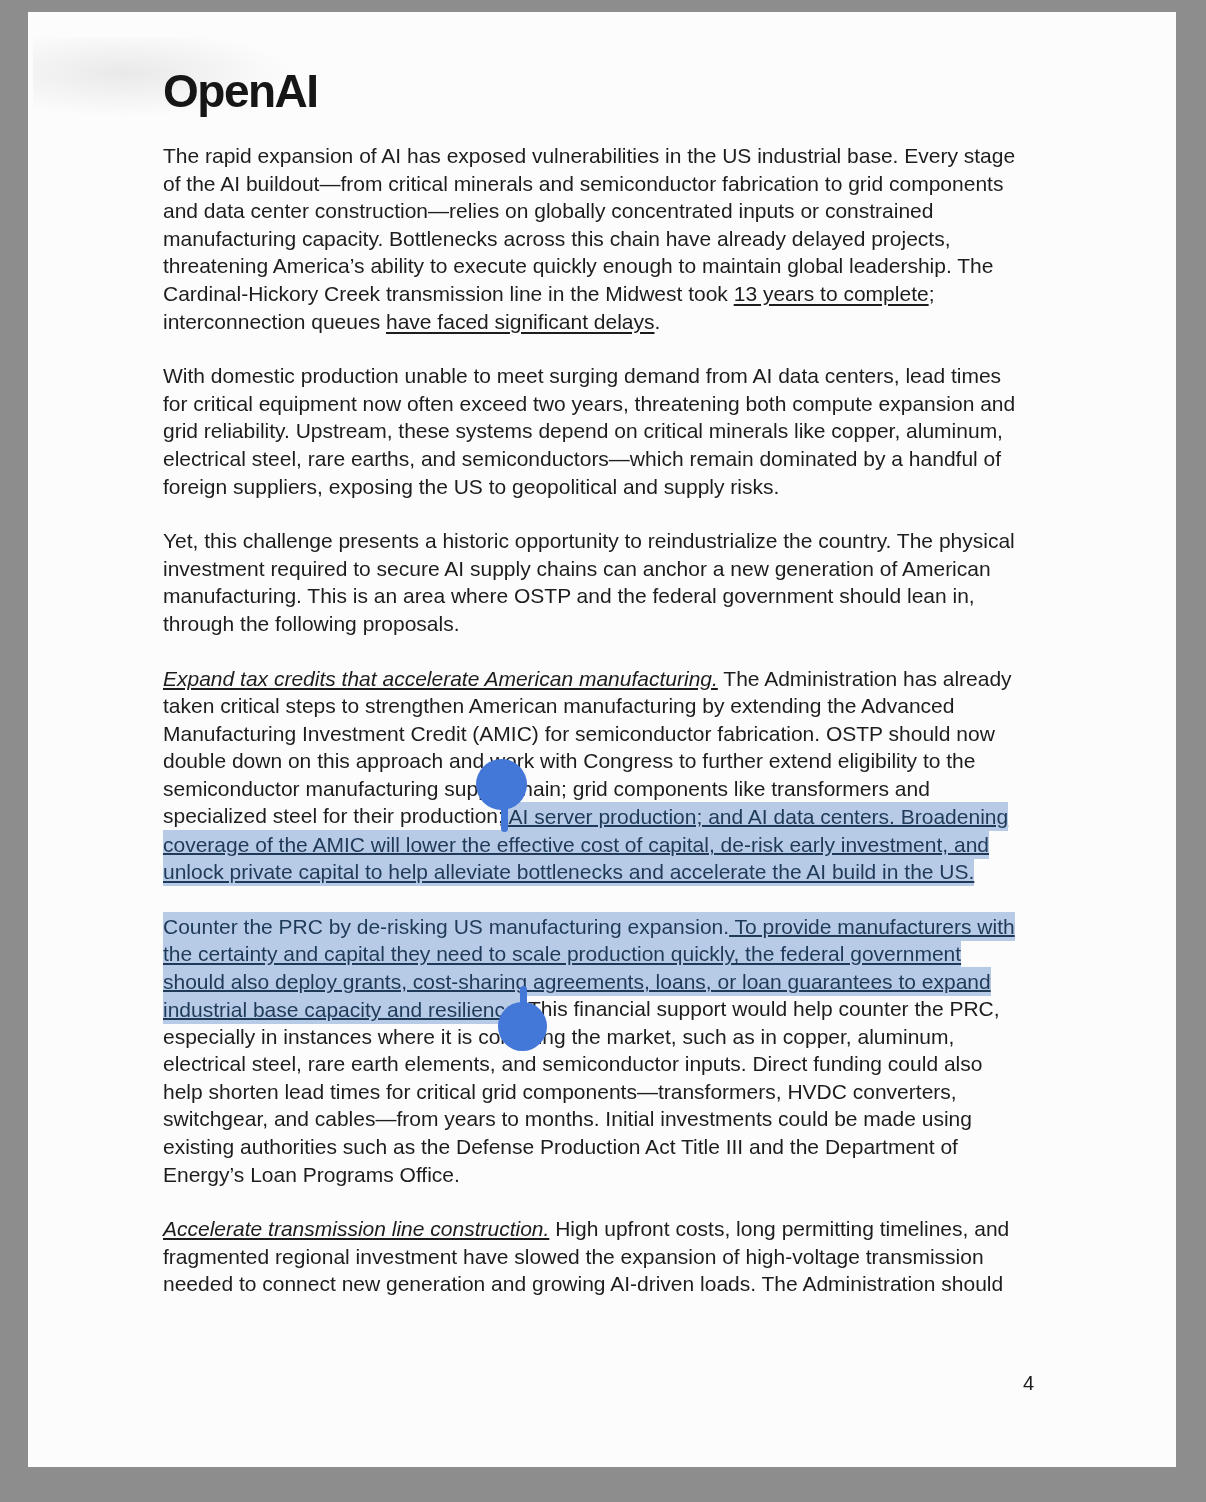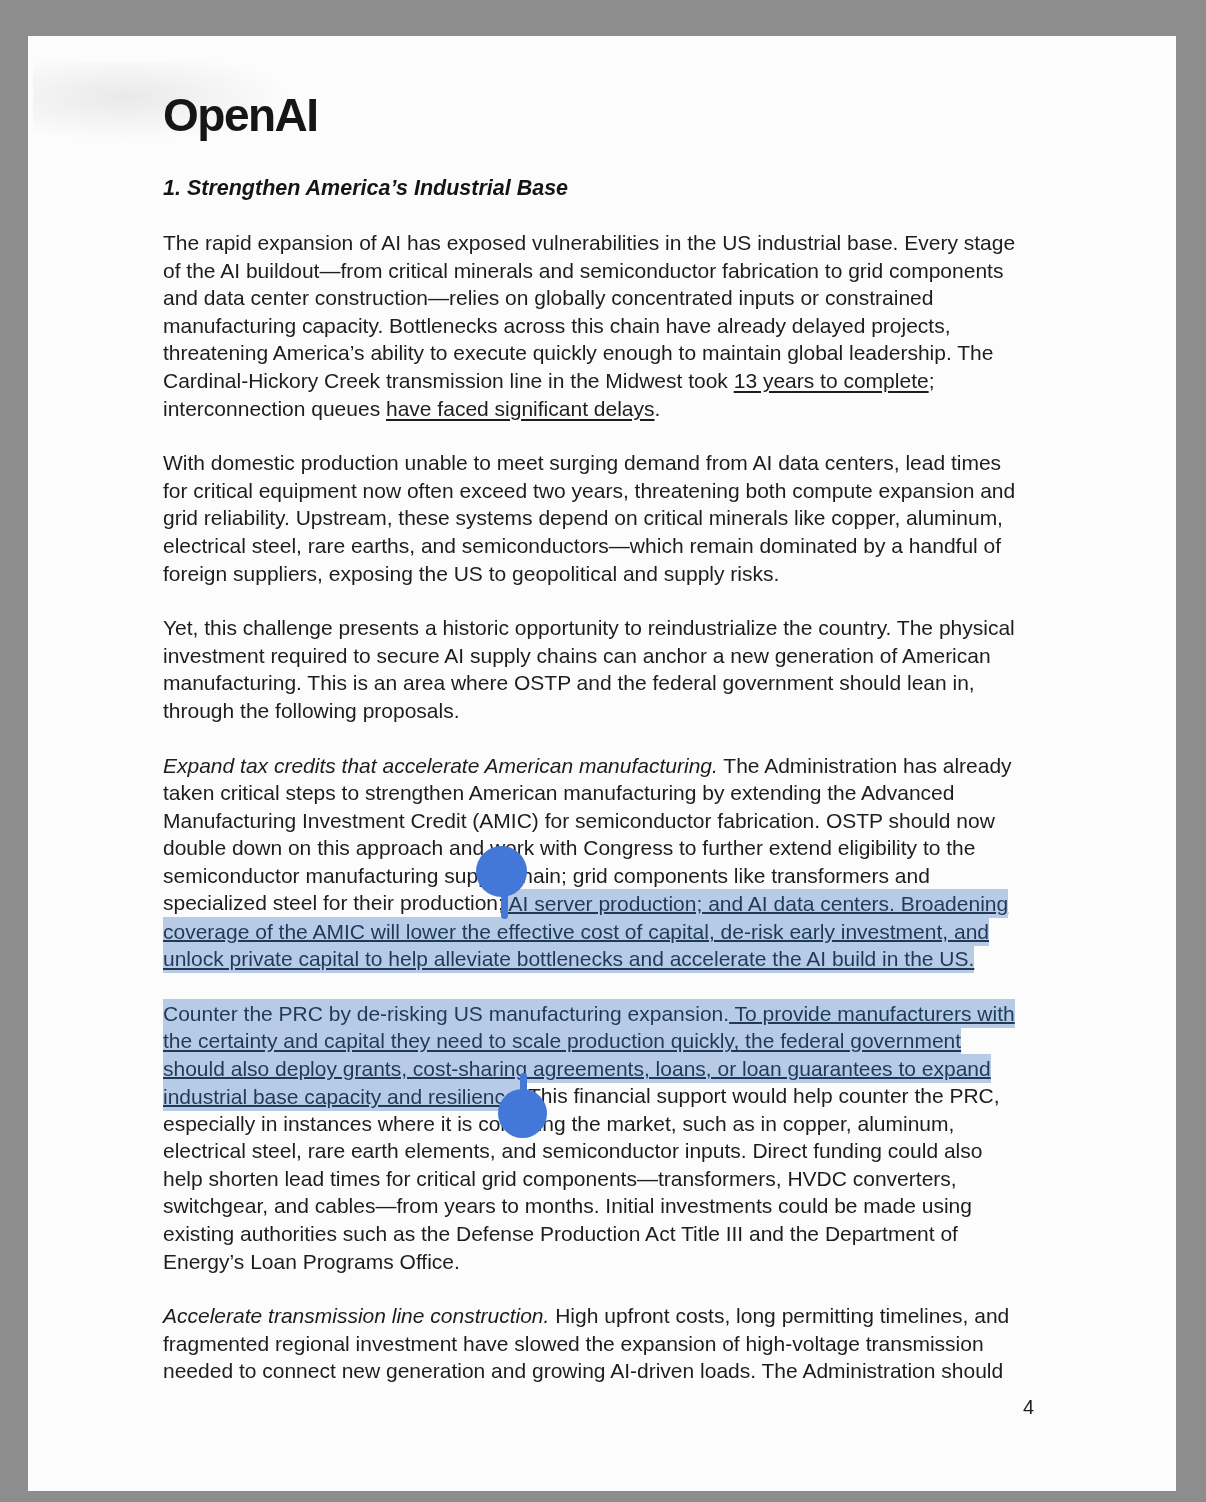--- a/index.html
+++ b/index.html
@@ -4,21 +4,21 @@
 <style>
   html,body { margin:0; padding:0; }
   body {
     width:1206px; height:1502px;
     background:#8d8d8d;
     position:relative;
     font-family:"Liberation Sans","DejaVu Sans",sans-serif;
     overflow:hidden;
   }
   .page {
-    position:absolute; left:28px; top:36px;
+    position:absolute; left:28px; top:12px;
     width:1148px; height:1455px;
     background:#fcfcfc;
   }
   .smudge {
     position:absolute; left:5px; top:25px; width:260px; height:80px;
     background:radial-gradient(ellipse at 35% 45%, rgba(210,210,210,.45), rgba(210,210,210,0) 70%);
     pointer-events:none;
   }
   .content {
     position:absolute; left:135px; top:55px; width:880px;
@@ -32,21 +32,21 @@
     font-size:21.5px; font-weight:bold; font-style:italic;
     color:#151515; line-height:27px;
   }
   .body-par {
     margin:27px 16px 0 0;
     font-size:21px; line-height:27.6px;
     color:#1d1d1d;
     text-align:left;
   }
   .seg-normal {}
-  .seg-italic { font-style:italic; }
+  .seg-italic { font-style:italic;text-decoration:underline; }
   .seg-link { text-decoration:underline; text-underline-offset:3px; }
   .seg-highlight {
     background:var(--hl-bg); color:var(--hl-fg);
     padding:2.5px 0 3.5px;
     text-decoration:underline;
   }
   .seg-italic-highlight {
     background:var(--hl-bg); color:var(--hl-fg);
     padding:2.5px 0 3.5px;
   }
@@ -69,21 +69,20 @@
     font-size:20px; color:#1d1d1d;
   }
 </style>
 </head>
 <body>
 
 <div class="page">
   <div class="smudge"></div>
   <div class="content">
     <div class="logo">OpenAI</div>
-    <div class="heading">1. Strengthen America’s Industrial Base</div>
     <div>
         <p class="body-par"><span class="seg-normal">The rapid expansion of AI has exposed vulnerabilities in the US industrial base. Every stage of the AI buildout—from critical minerals and semiconductor fabrication to grid components and data center construction—relies on globally concentrated inputs or constrained manufacturing capacity. Bottlenecks across this chain have already delayed projects, threatening America’s ability to execute quickly enough to maintain global leadership. The Cardinal-Hickory Creek transmission line in the Midwest took </span><span class="seg-link">13 years to complete</span><span class="seg-normal">; interconnection queues </span><span class="seg-link">have faced significant delays</span><span class="seg-normal">.</span></p>
         <p class="body-par"><span class="seg-normal">With domestic production unable to meet surging demand from AI data centers, lead times for critical equipment now often exceed two years, threatening both compute expansion and grid reliability. Upstream, these systems depend on critical minerals like copper, aluminum, electrical steel, rare earths, and semiconductors—which remain dominated by a handful of foreign suppliers, exposing the US to geopolitical and supply risks.</span></p>
         <p class="body-par"><span class="seg-normal">Yet, this challenge presents a historic opportunity to reindustrialize the country. The physical investment required to secure AI supply chains can anchor a new generation of American manufacturing. This is an area where OSTP and the federal government should lean in, through the following proposals.</span></p>
         <p class="body-par"><span class="seg-italic">Expand tax credits that accelerate American manufacturing.</span><span class="seg-normal"> The Administration has already taken critical steps to strengthen American manufacturing by extending the Advanced Manufacturing Investment Credit (AMIC) for semiconductor fabrication. OSTP should now double down on this approach and work with Congress to further extend eligibility to the semiconductor manufacturing supply chain; grid components like transformers and specialized steel for their production;</span><span class="sel-anchor sel-start"><span class="sel-stem"></span><span class="sel-knob"></span></span><span class="seg-highlight"> AI server production; and AI data centers. Broadening coverage of the AMIC will lower the effective cost of capital, de-risk early investment, and unlock private capital to help alleviate bottlenecks and accelerate the AI build in the US.</span></p>
         <p class="body-par"><span class="seg-italic-highlight">Counter the PRC by de-risking US manufacturing expansion.</span><span class="seg-highlight"> To provide manufacturers with the certainty and capital they need to scale production quickly, the federal government should also deploy grants, cost-sharing agreements, loans, or loan guarantees to expand industrial base capacity and resilience.</span><span class="sel-anchor sel-end"><span class="sel-stem"></span><span class="sel-knob"></span></span><span class="seg-normal"> This financial support would help counter the PRC, especially in instances where it is cornering the market, such as in copper, aluminum, electrical steel, rare earth elements, and semiconductor inputs. Direct funding could also help shorten lead times for critical grid components—transformers, HVDC converters, switchgear, and cables—from years to months. Initial investments could be made using existing authorities such as the Defense Production Act Title III and the Department of Energy’s Loan Programs Office.</span></p>
         <p class="body-par"><span class="seg-italic">Accelerate transmission line construction.</span><span class="seg-normal"> High upfront costs, long permitting timelines, and fragmented regional investment have slowed the expansion of high-voltage transmission needed to connect new generation and growing AI-driven loads. The Administration should</span></p>
       </div>
   </div>
   <div class="page-number">4</div>

